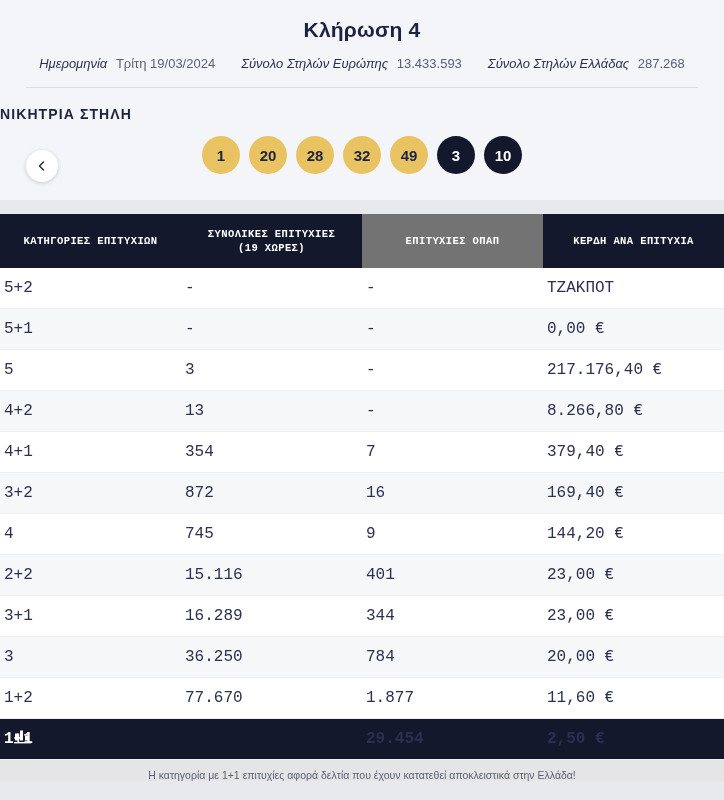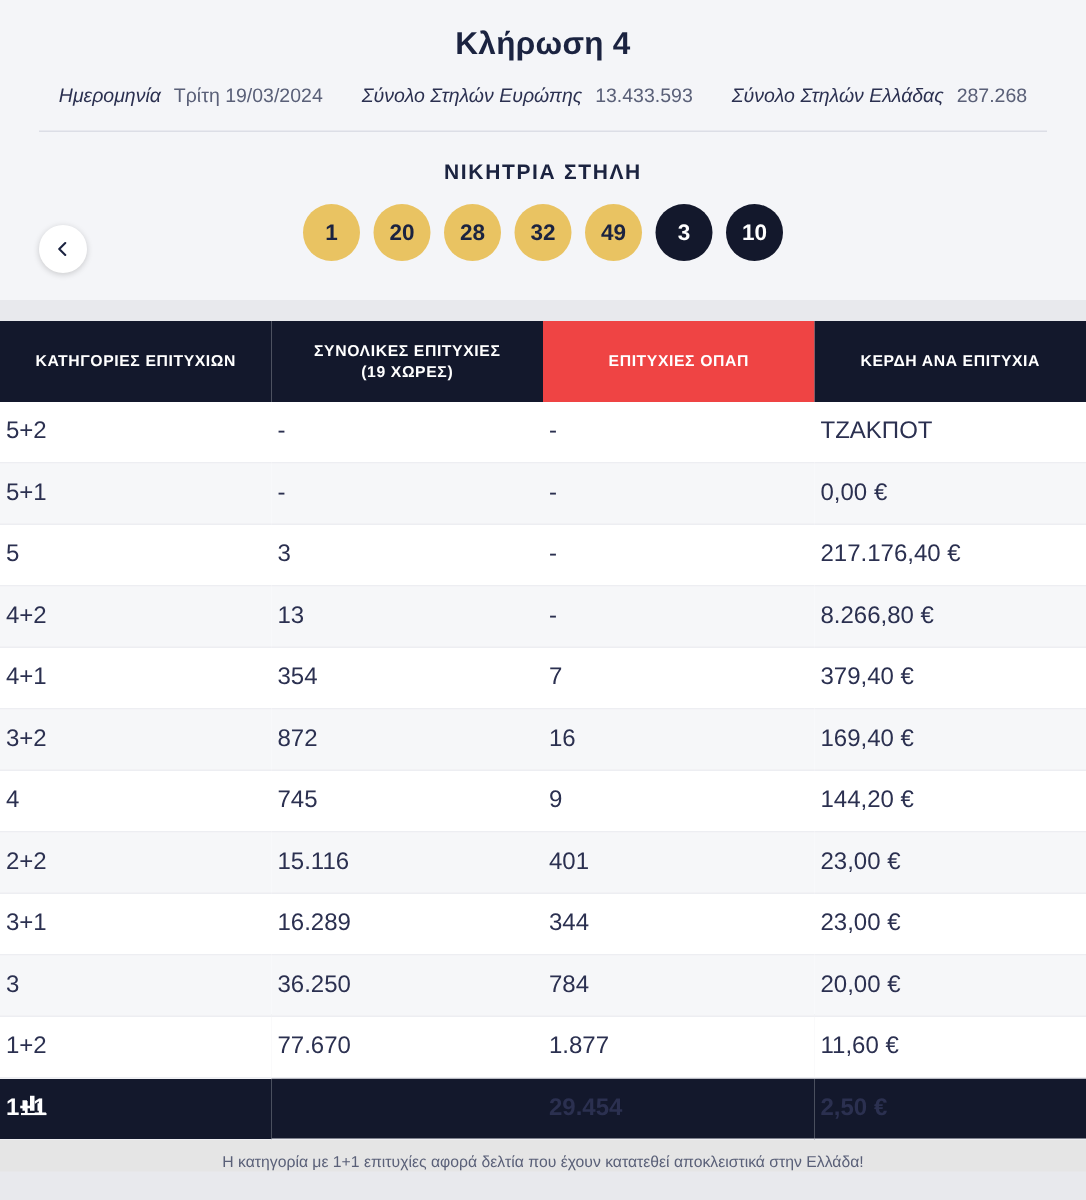--- a/index.html
+++ b/index.html
@@ -47,21 +47,21 @@
   .meta-item .lbl {
     font-style: italic;
     color: #2b3050;
   }
   .meta-item .val {
     color: #5a6078;
     margin-left: 5px;
   }
 
   .winning-title {
-    text-align: center;
+    text-align: left;
     font-size: 14px;
     font-weight: bold;
     letter-spacing: 1.1px;
     color: #1b2340;
     margin: 18px 0 14px 0;
   }
   .balls-row {
     display: flex;
     justify-content: center;
     align-items: center;
@@ -101,34 +101,35 @@
 
   
   .gap-strip {
     height: 14px;
     background: #e8e9ed;
   }
   table.results {
     width: 100%;
     border-collapse: collapse;
     table-layout: fixed;
+    font-family: Liberation Mono, monospace;
   }
   table.results thead th {
     background: #13182c;
     color: #ffffff;
     font-size: 10.5px;
     font-weight: bold;
     letter-spacing: 0.4px;
     padding: 13px 4px;
     text-align: center;
     vertical-align: middle;
     line-height: 1.35;
   }
   table.results thead th.highlight {
-    background: #ef4444;
+    background: #737373;
   }
   table.results tbody td {
     font-size: 16px;
     color: #2b3050;
     padding: 11px 4px;
     border-bottom: 1px solid #edeef2;
   }
   table.results tbody tr:nth-child(even) {
     background: #f6f7f9;
   }

